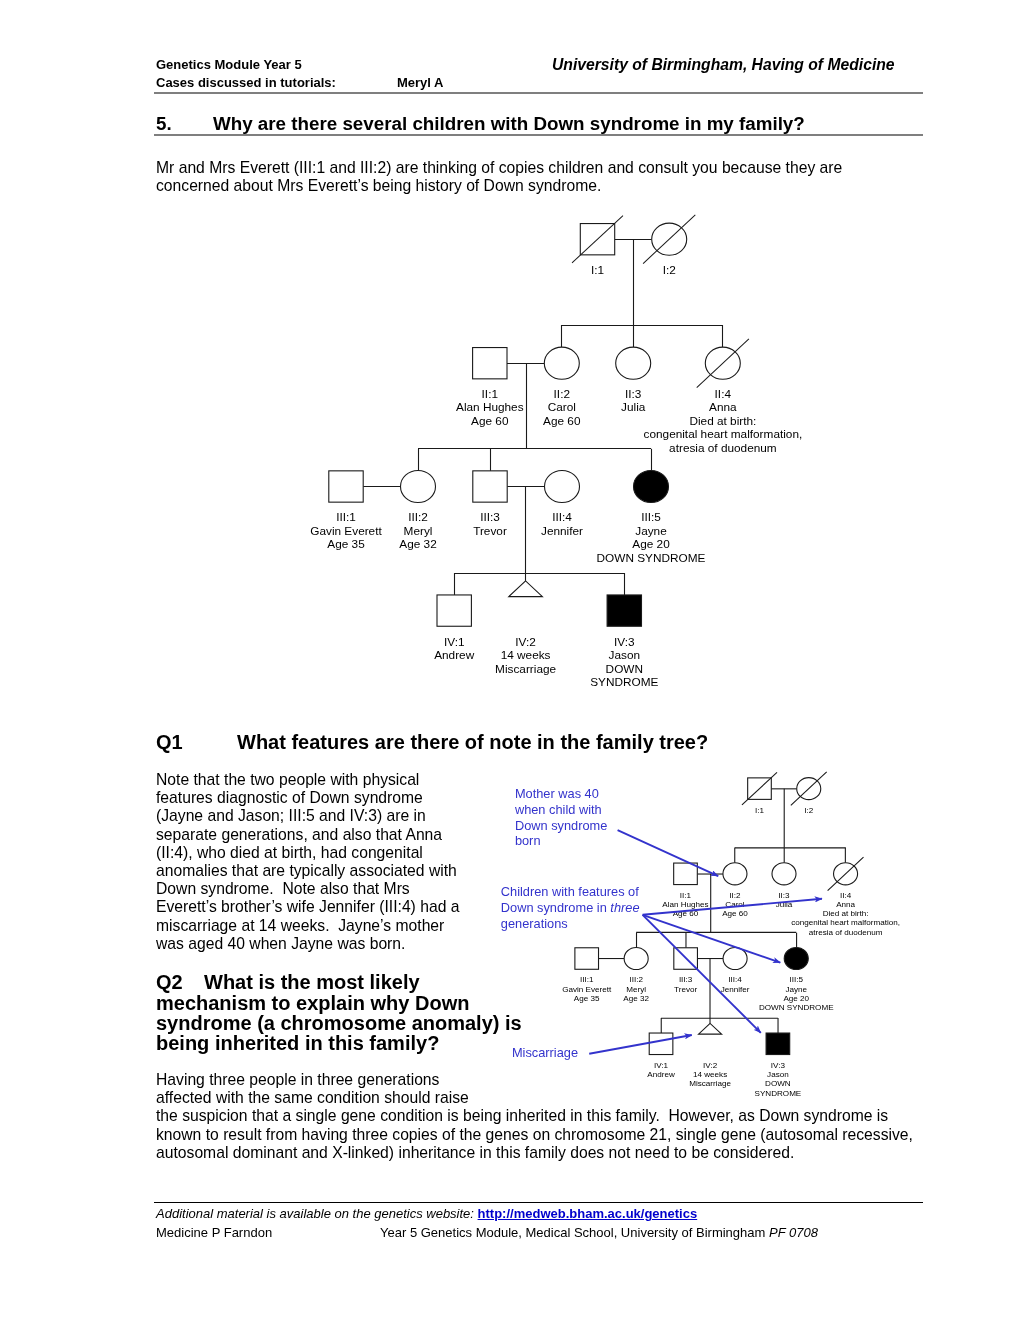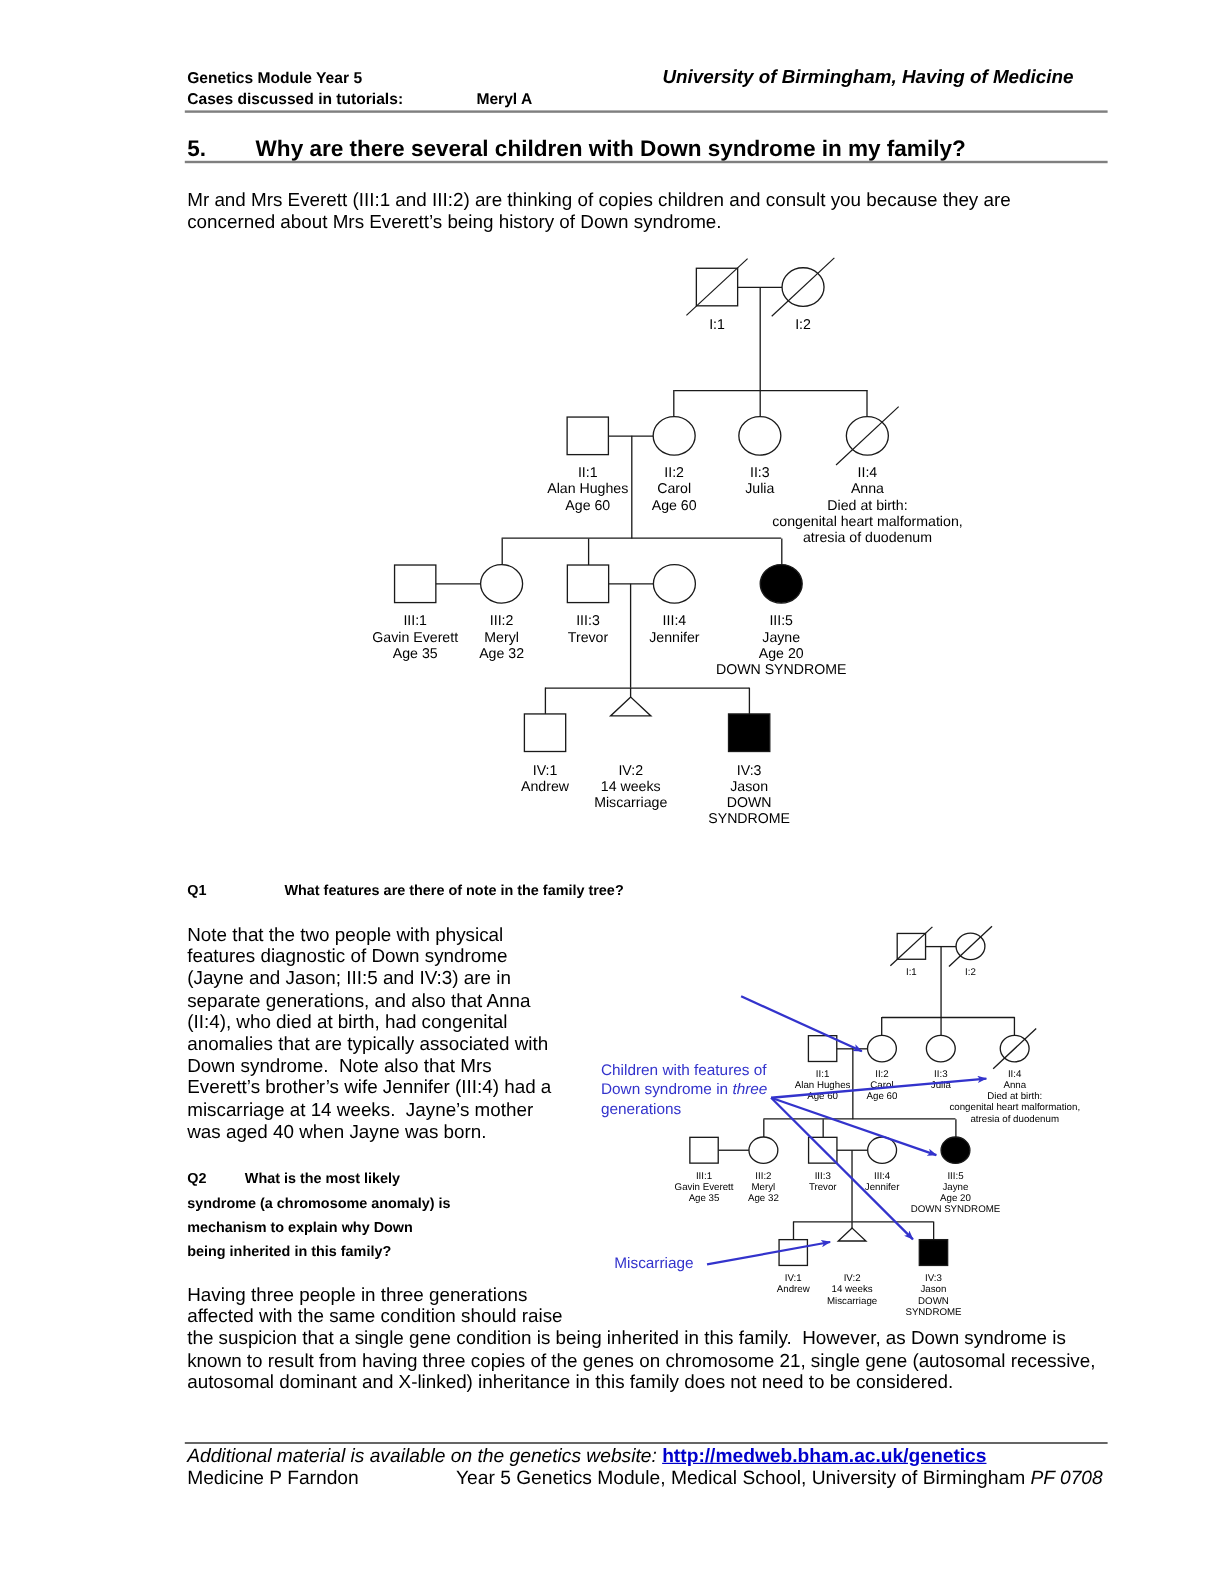--- a/index.html
+++ b/index.html
@@ -4,23 +4,23 @@
 <title>Why are there several children with Down syndrome in my family?</title>
 <style>
   html,body{margin:0;padding:0;}
   body{width:1020px;height:1320px;background:#fff;color:#000;
        font-family:"Liberation Sans",sans-serif;-webkit-font-smoothing:antialiased;}
   .page{position:relative;width:1020px;height:1320px;overflow:hidden;background:#fff;}
   .abs{position:absolute;}
   .hdr{font-size:13px;font-weight:bold;line-height:19px;white-space:pre;}
   .hdr-r{font-size:15.7px;font-weight:bold;font-style:italic;line-height:19px;white-space:pre;}
   .title{font-size:18.8px;font-weight:bold;line-height:22px;white-space:pre;}
-  .qlbl{font-size:12px;font-weight:bold;line-height:20.3px;white-space:pre;}
+  .qlbl{font-size:20px;font-weight:bold;line-height:20.3px;white-space:pre;}
   .body{font-size:15.7px;line-height:18.2px;white-space:pre;}
-  .foot{font-size:16px;line-height:19px;white-space:pre;}
+  .foot{font-size:13px;line-height:19px;white-space:pre;}
   .annot{font-size:12.8px;line-height:15.7px;color:#3333cc;white-space:pre;}
   .ital{font-style:italic;}
   .link{color:#0000cc;font-weight:bold;text-decoration:underline;text-underline-offset:1px;}
   .rule{height:2px;background:#7f7f7f;}
   .rule-dark{height:1px;background:#000;}
   .q2q > div:first-child{margin-left:48px;}
   .ped text{font-family:"Liberation Sans",sans-serif;fill:#000;}
   
   .hdr,.hdr-r,.title,.qlbl,.body,.foot,.annot,.ped{filter:opacity(99.9%);}
 </style>
@@ -205,25 +205,26 @@
         <marker id="arrowhead" markerWidth="8" markerHeight="6.2" refX="7.4" refY="3.1" orient="auto" markerUnits="userSpaceOnUse">
           <path d="M0,0 L8,3.1 L0,6.2 L2.0,3.1 z" fill="#3333cc"></path>
         </marker>
       </defs>
   <line x1="617.6" y1="830.2" x2="718.2" y2="876.1" stroke="#3333cc" stroke-width="1.9" marker-end="url(#arrowhead)"></line>
   <line x1="642.6" y1="914.8" x2="822" y2="898.8" stroke="#3333cc" stroke-width="1.9" marker-end="url(#arrowhead)"></line>
   <line x1="642.6" y1="914.8" x2="780.3" y2="962.6" stroke="#3333cc" stroke-width="1.9" marker-end="url(#arrowhead)"></line>
   <line x1="642.6" y1="914.8" x2="760.8" y2="1032.8" stroke="#3333cc" stroke-width="1.9" marker-end="url(#arrowhead)"></line>
   <line x1="589.2" y1="1053.7" x2="691.8" y2="1035" stroke="#3333cc" stroke-width="1.9" marker-end="url(#arrowhead)"></line>
     </svg>
+  <div class="abs annot" style="left:514.9px;top:786.2px;"><div>Mother was 40</div><div>when child with</div><div>Down syndrome</div><div>born</div></div>
   <div class="abs annot" style="left:500.8px;top:884.3px;"><div>Children with features of</div><div>Down syndrome in <span class="ital">three</span></div><div>generations</div></div>
   <div class="abs annot" style="left:511.9px;top:1044.6px;"><div>Miscarriage</div></div>
 
   <div class="abs qlbl" style="left:156px;top:972.3px;">Q2</div>
-  <div class="abs qlbl q2q" style="left:156px;top:972.3px;"><div>What is the most likely</div><div>syndrome (a chromosome anomaly) is</div><div>mechanism to explain why Down</div><div>being inherited in this family?</div></div>
+  <div class="abs qlbl q2q" style="left:156px;top:972.3px;"><div>What is the most likely</div><div>mechanism to explain why Down</div><div>syndrome (a chromosome anomaly) is</div><div>being inherited in this family?</div></div>
   <div class="abs body" style="left:156px;top:1071px;"><div>Having three people in three generations</div><div>affected with the same condition should raise</div><div>the suspicion that a single gene condition is being inherited in this family.  However, as Down syndrome is</div><div>known to result from having three copies of the genes on chromosome 21, single gene (autosomal recessive,</div><div>autosomal dominant and X-linked) inheritance in this family does not need to be considered.</div></div>
 
   <div class="abs rule-dark" style="left:154px;top:1202px;width:769px;"></div>
   <div class="abs foot" style="left:156px;top:1204px;"><span class="ital">Additional material is available on the genetics website: </span><span class="link">http://medweb.bham.ac.uk/genetics</span></div>
   <div class="abs foot" style="left:156px;top:1223px;">Medicine P Farndon</div>
   <div class="abs foot" style="left:380px;top:1223px;"><span>Year 5 Genetics Module, Medical School, University of Birmingham </span><span class="ital">PF 0708</span></div>
 
 </div>
 
 </body></html>

